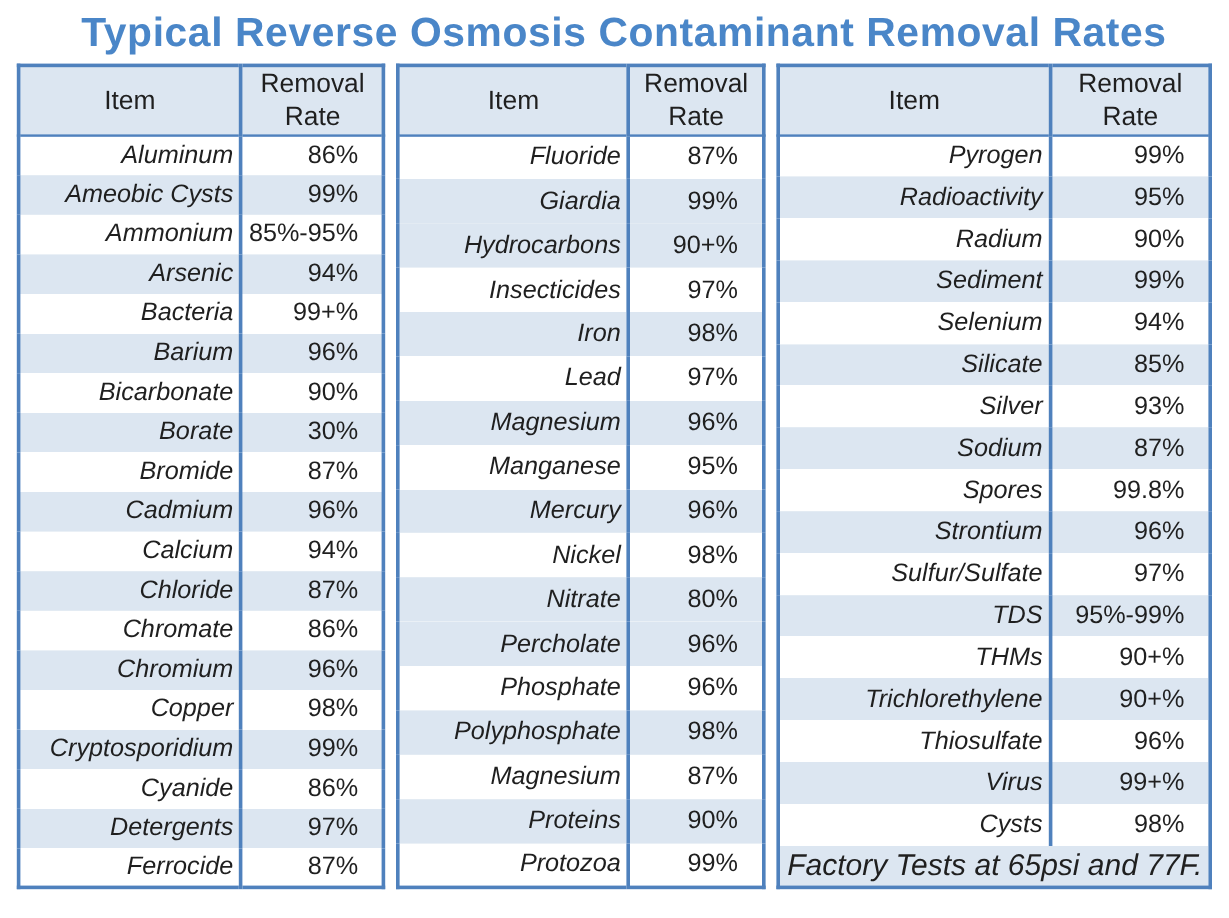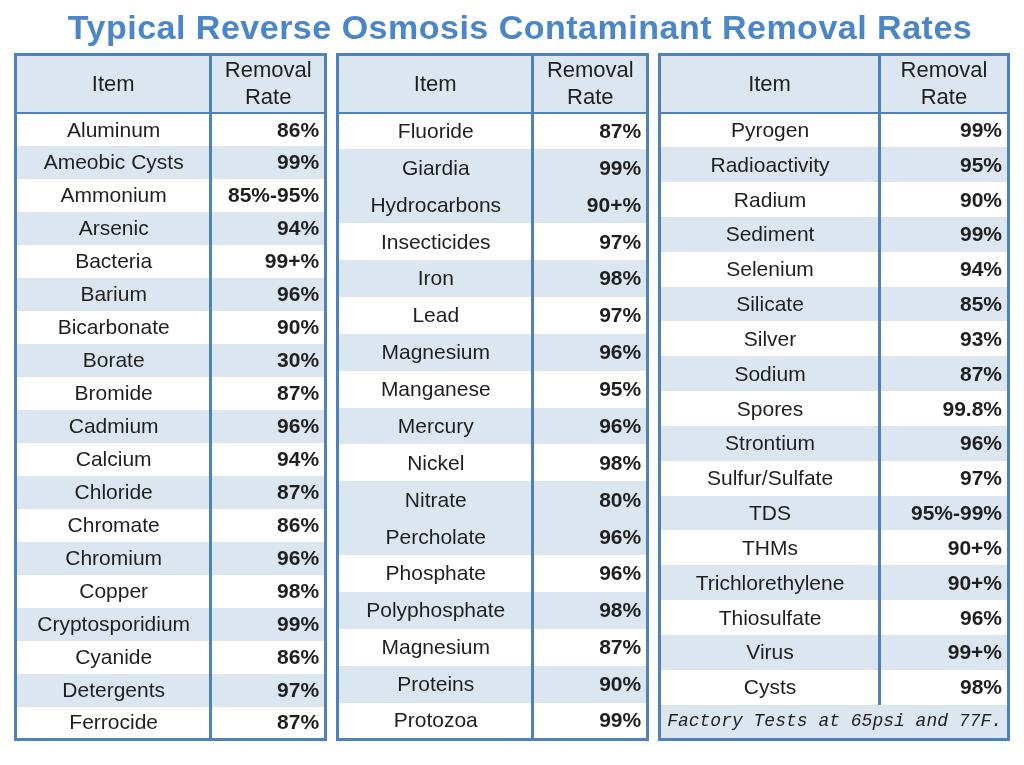--- a/index.html
+++ b/index.html
@@ -51,36 +51,35 @@
   table.ro-table th.th-item{border-right:3px solid var(--border-blue);}
   table.ro-table td{
     height:33px;
     font-size:21px;
     padding:0 5px;
     vertical-align:middle;
     overflow:hidden;
     white-space:nowrap;
   }
   table.ro-table td.cell-item{
-    text-align:center;
+    text-align:right;
     border-right:3px solid var(--border-blue);
     padding-left:6px;
+    font-style:italic;
   }
   table.ro-table td.cell-rate{
     text-align:right;
-    padding-right:5px;
-    font-weight:bold;
+    padding-right:20px;
   }
   table.ro-table tr.alt td{background:var(--row-alt);}
   table.ro-table td.cell-note{
     font-style:italic;
-    font-size:18px;
+    font-size:25px;
     text-align:left;
     padding-left:6px;
-    font-family:Liberation Mono, monospace;
   }
 </style>
 </head>
 <body>
 
 <div class="page">
   <h1 class="page-title">Typical Reverse Osmosis Contaminant Removal Rates</h1>
 
   <div class="tables-wrap">
 

